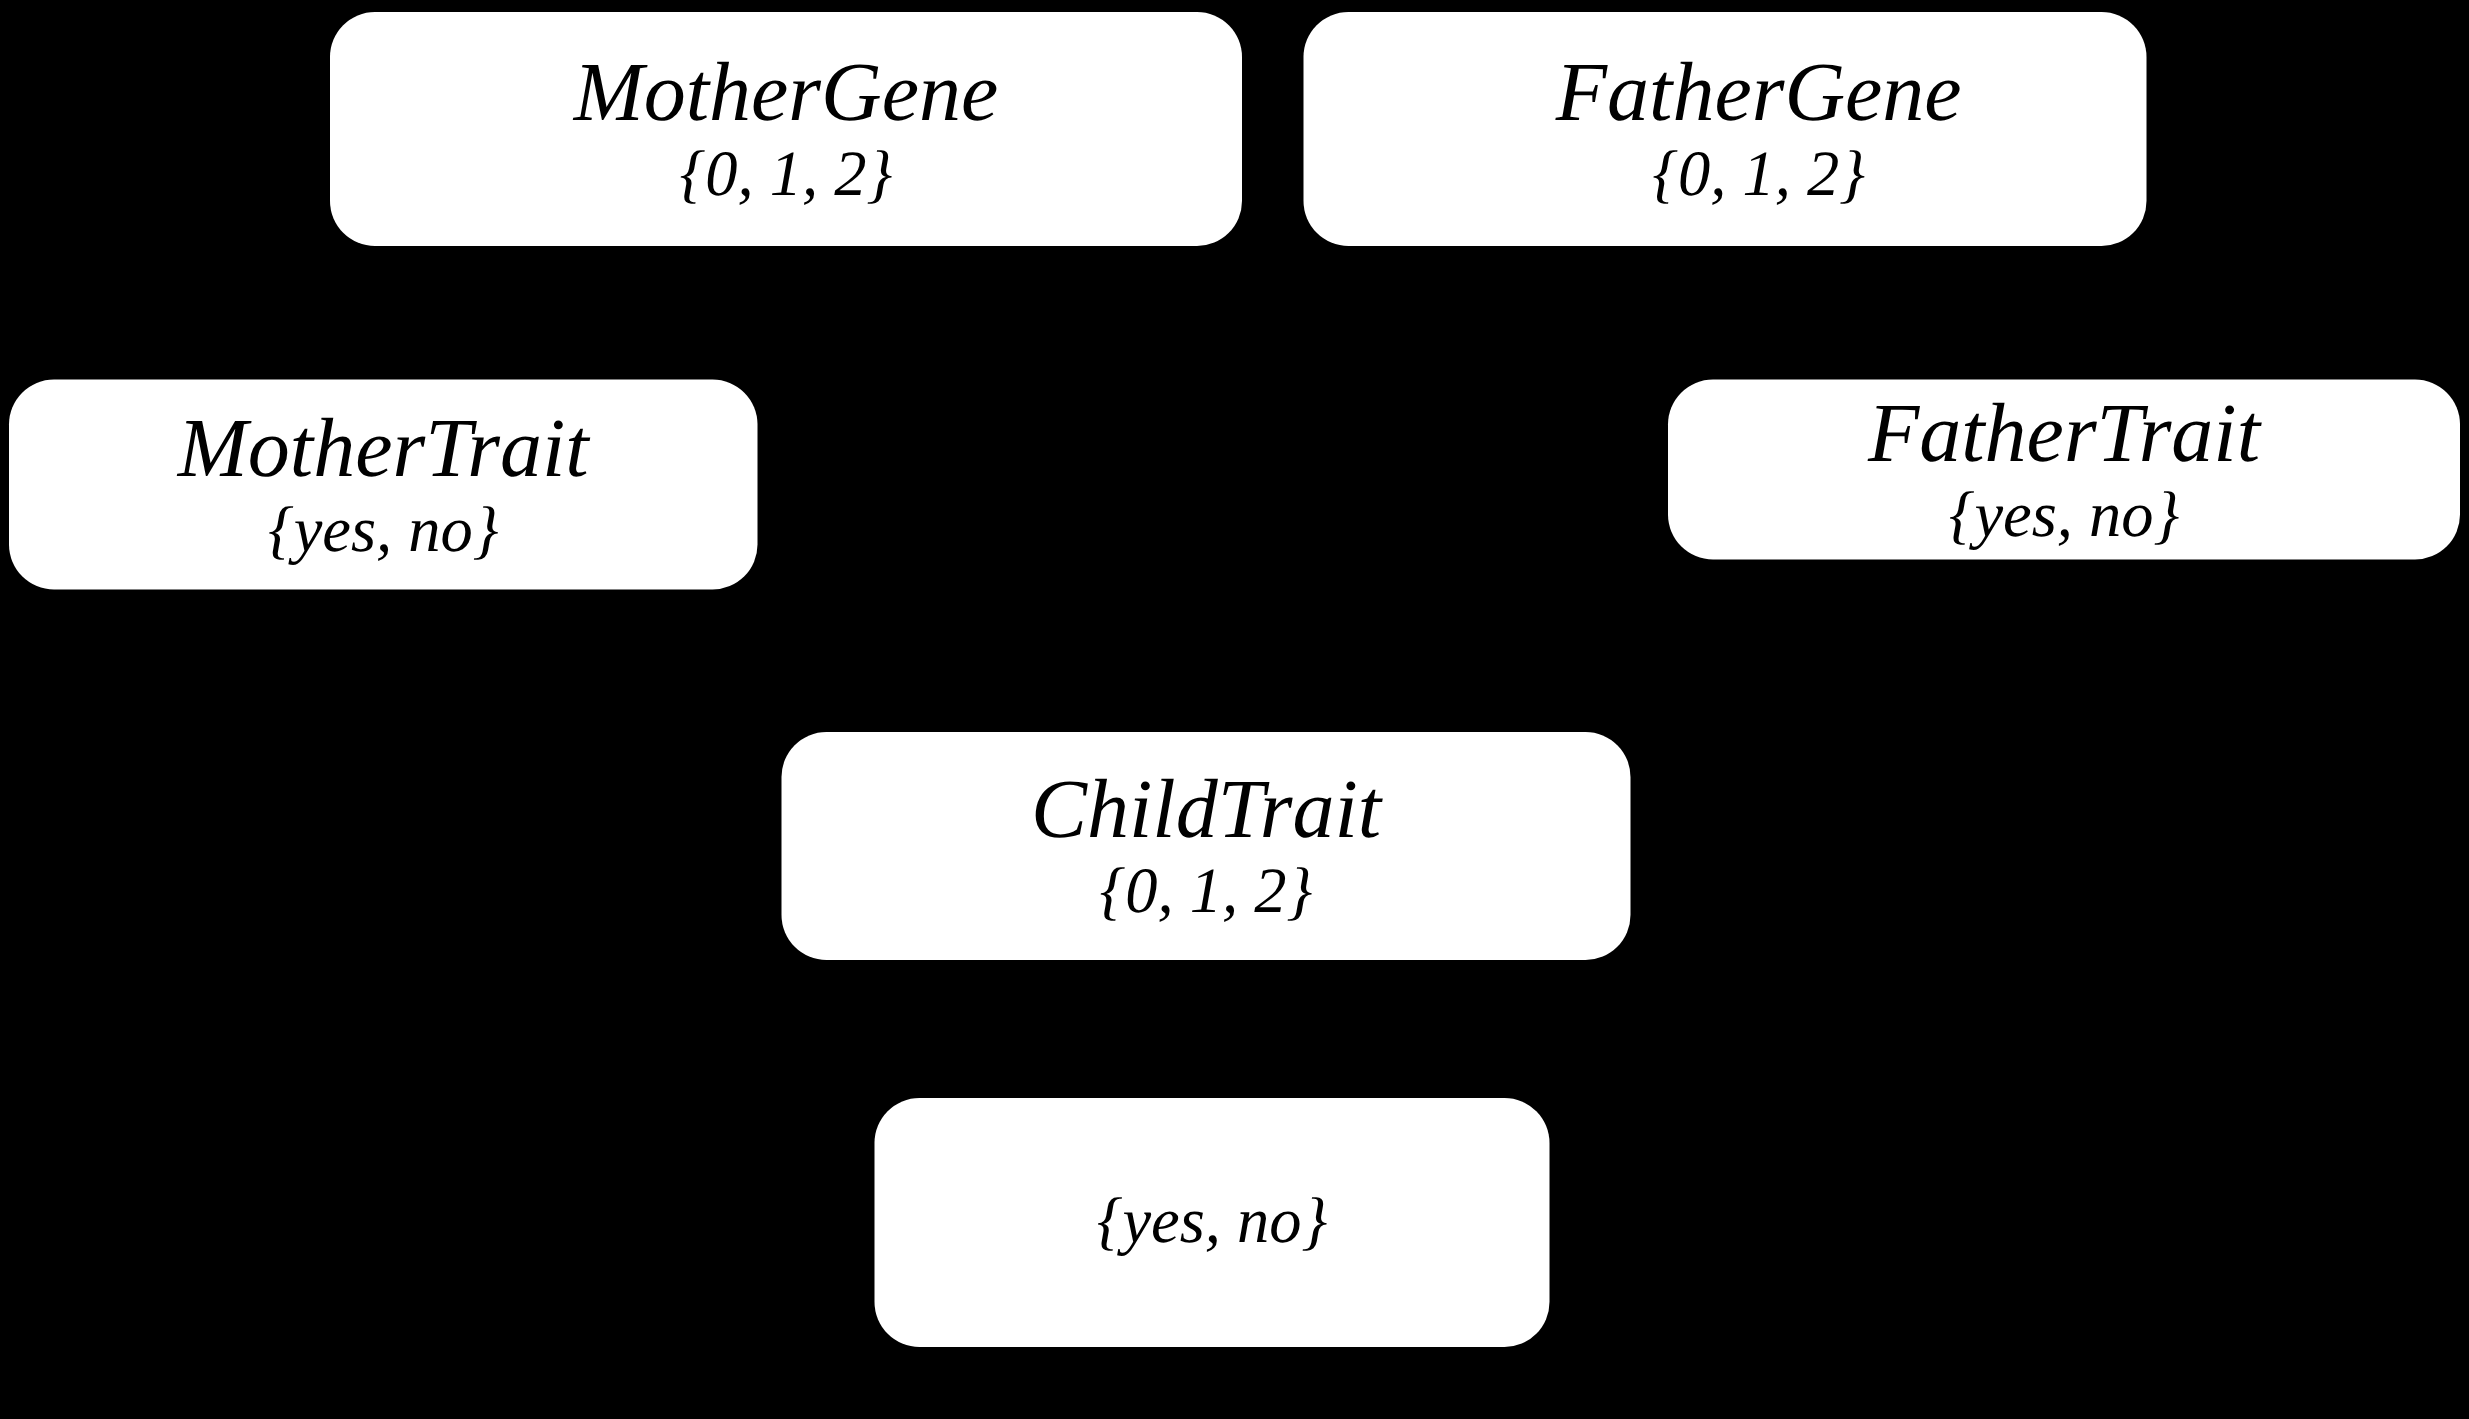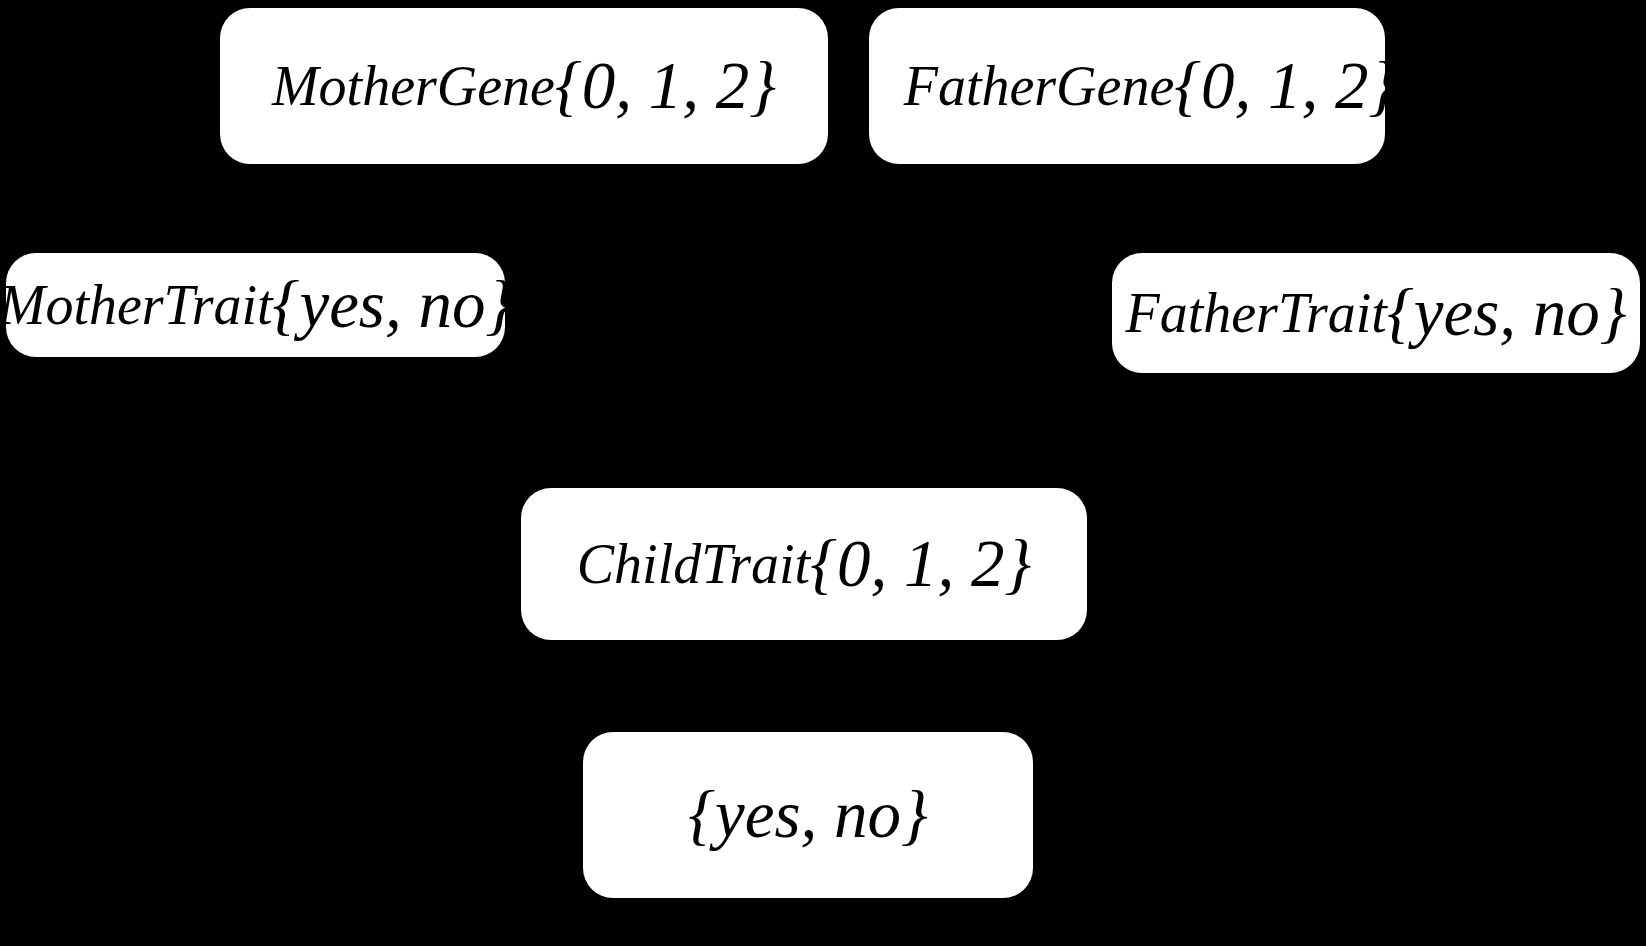--- a/index.html
+++ b/index.html
@@ -13,47 +13,47 @@
     width: 1646px;
     height: 946px;
     background: #000000;
     overflow: hidden;
   }
   .node {
     position: absolute;
     background: #ffffff;
     border-radius: 30px;
     display: flex;
-    flex-direction: row;
+    flex-direction: column;
     align-items: center;
     justify-content: center;
     box-sizing: border-box;
     color: #000000;
     font-family: "Liberation Serif", "DejaVu Serif", serif;
     font-style: italic;
     font-weight: normal;
     line-height: 1.12;
     text-align: center;
     overflow: hidden;
   }
   .node-title {
     display: block;
     font-size: 56px;
     white-space: nowrap;
   }
   .node-domain {
     display: block;
-    font-size: 67px;
+    font-size: 43px;
     white-space: nowrap;
   }
 
   
   #node-mother-gene  { left: 220px; top: 8px;   width: 608px; height: 156px; }
-  #node-father-gene  { left: 869px; top: 8px;   width: 516px; height: 156px; padding-left: 45px; }
-  #node-mother-trait { left: 6px;   top: 253px; width: 499px; height: 104px; text-align: right; }
+  #node-father-gene  { left: 869px; top: 8px;   width: 562px; height: 156px; padding-left: 45px; }
+  #node-mother-trait { left: 6px;   top: 253px; width: 499px; height: 140px; text-align: right; }
   #node-father-trait { left: 1112px;top: 253px; width: 528px; height: 120px; }
   #node-child-gene   { left: 521px; top: 488px; width: 566px; height: 152px; }
   #node-child-trait  { left: 583px; top: 732px; width: 450px; height: 166px; }
 </style>
 </head>
 <body>
 
 <div id="canvas">
 
   <div class="node" id="node-mother-gene">

